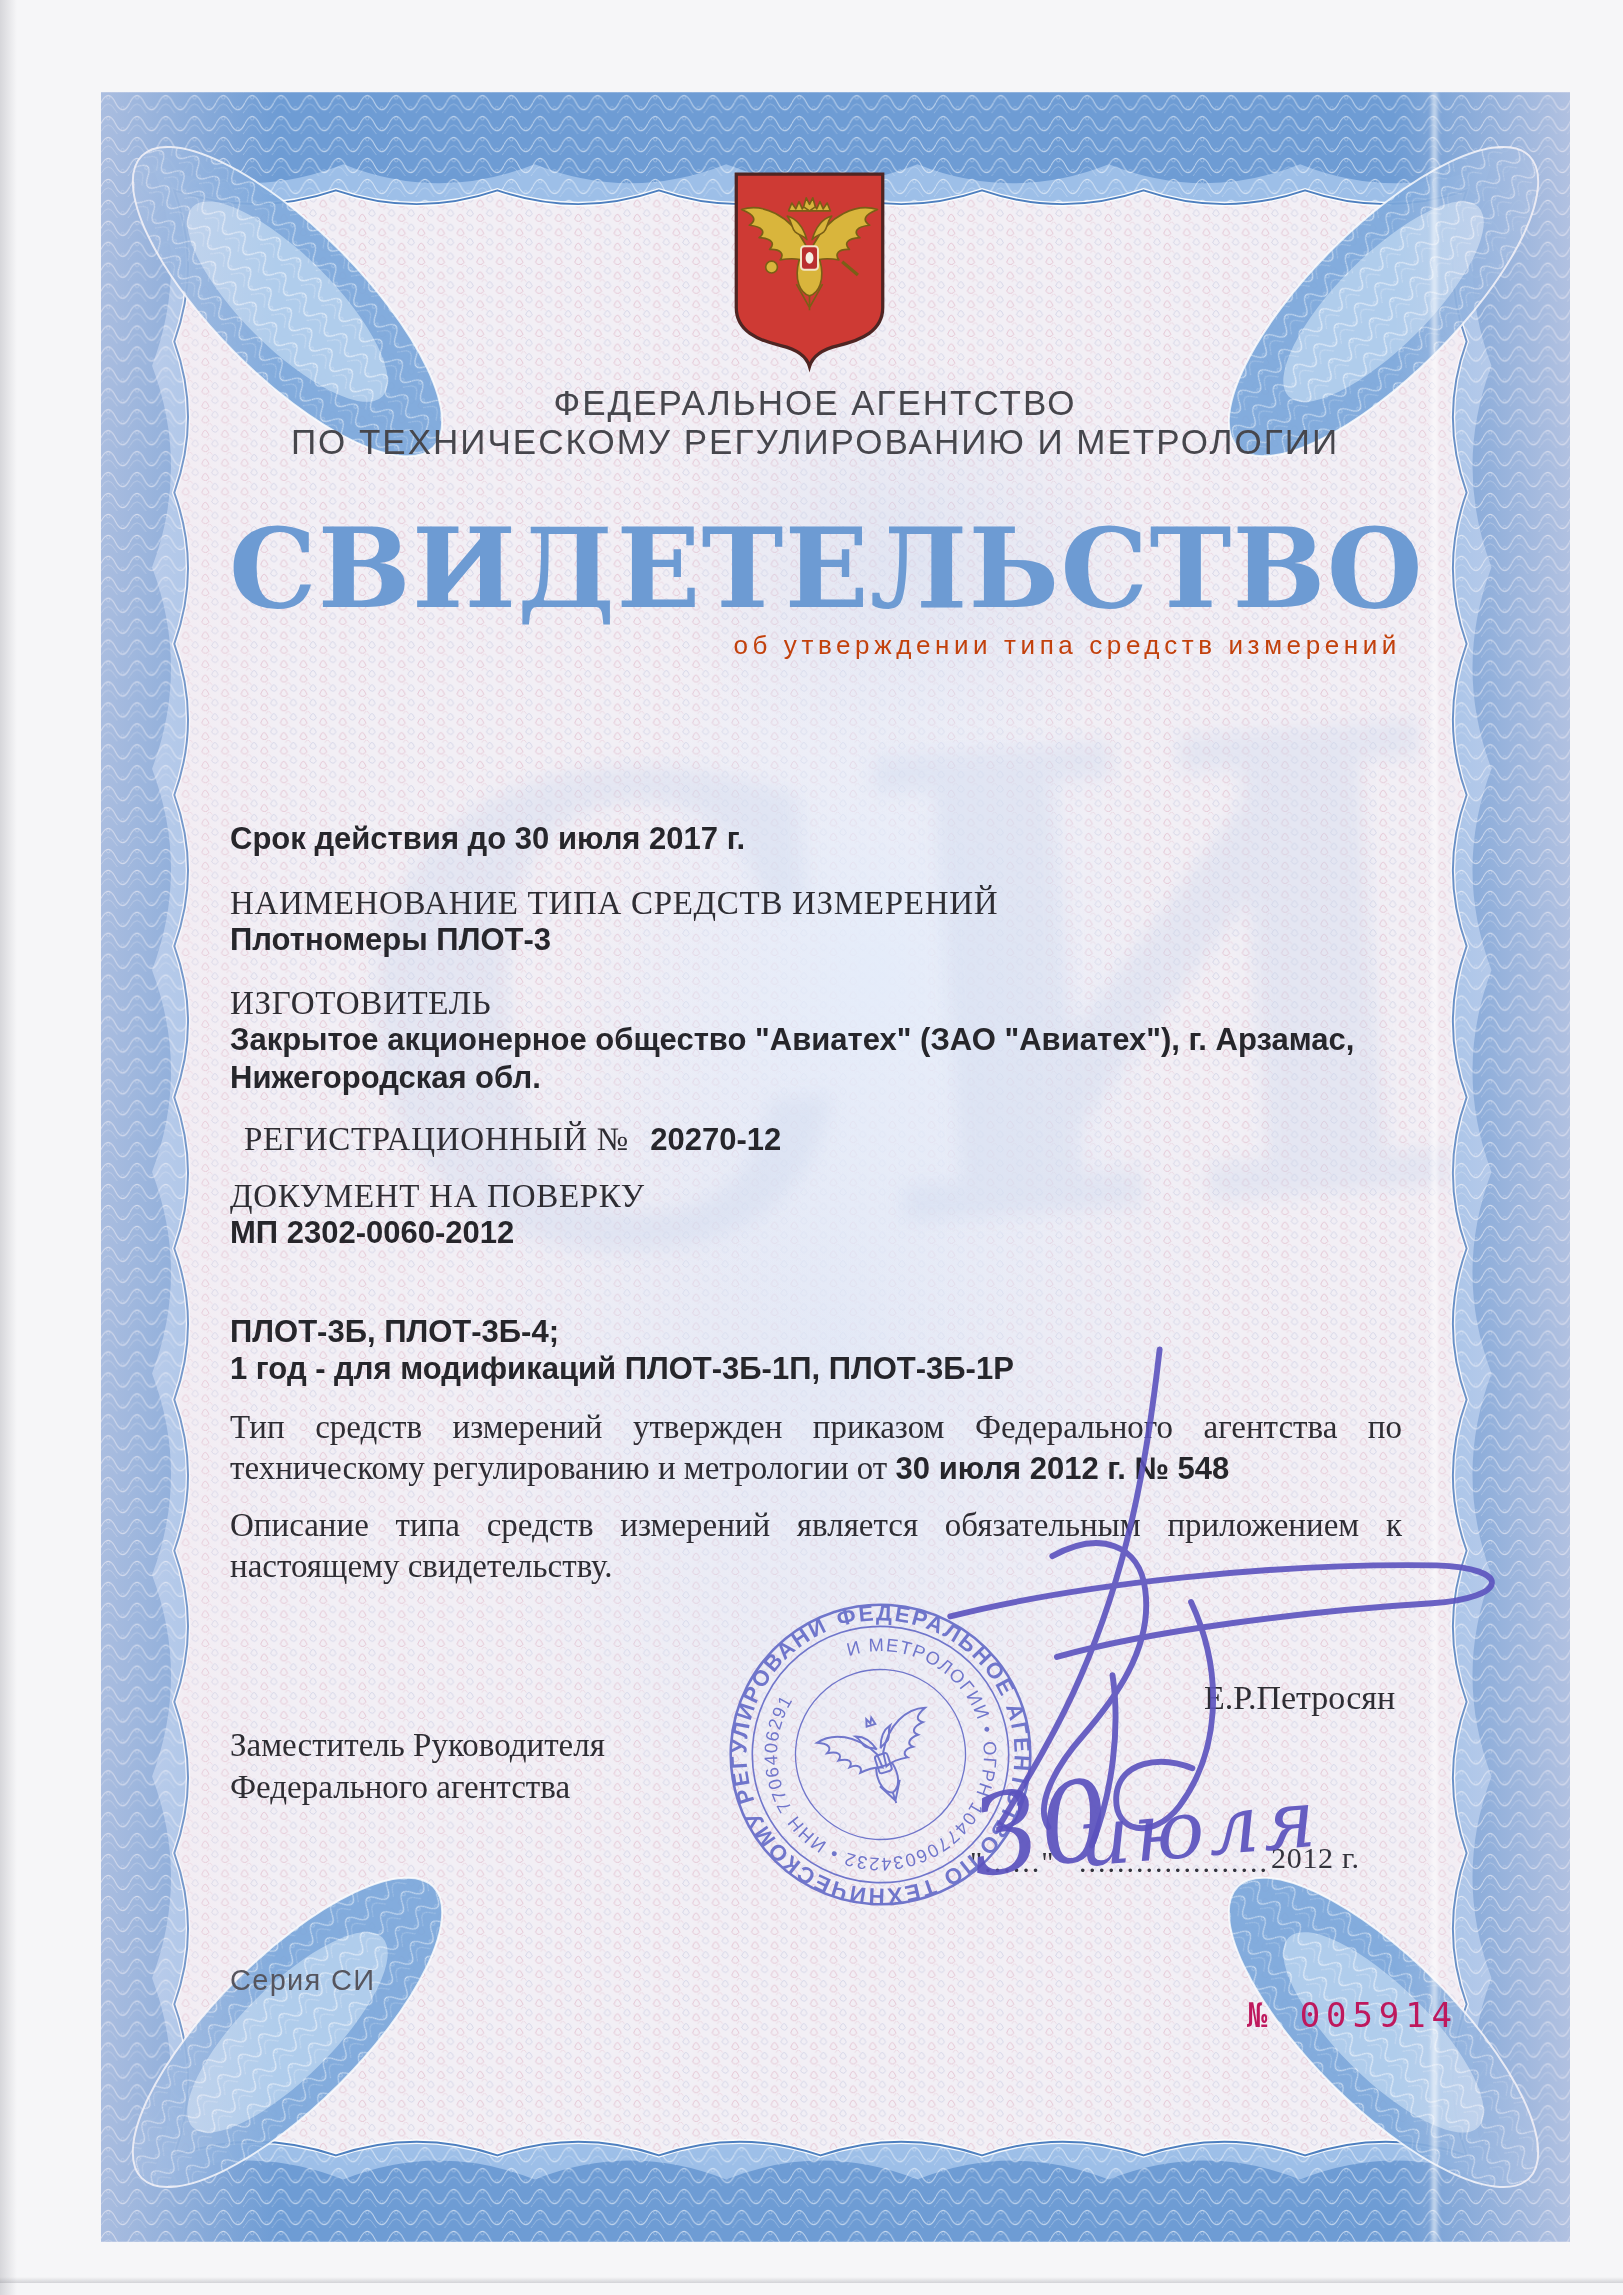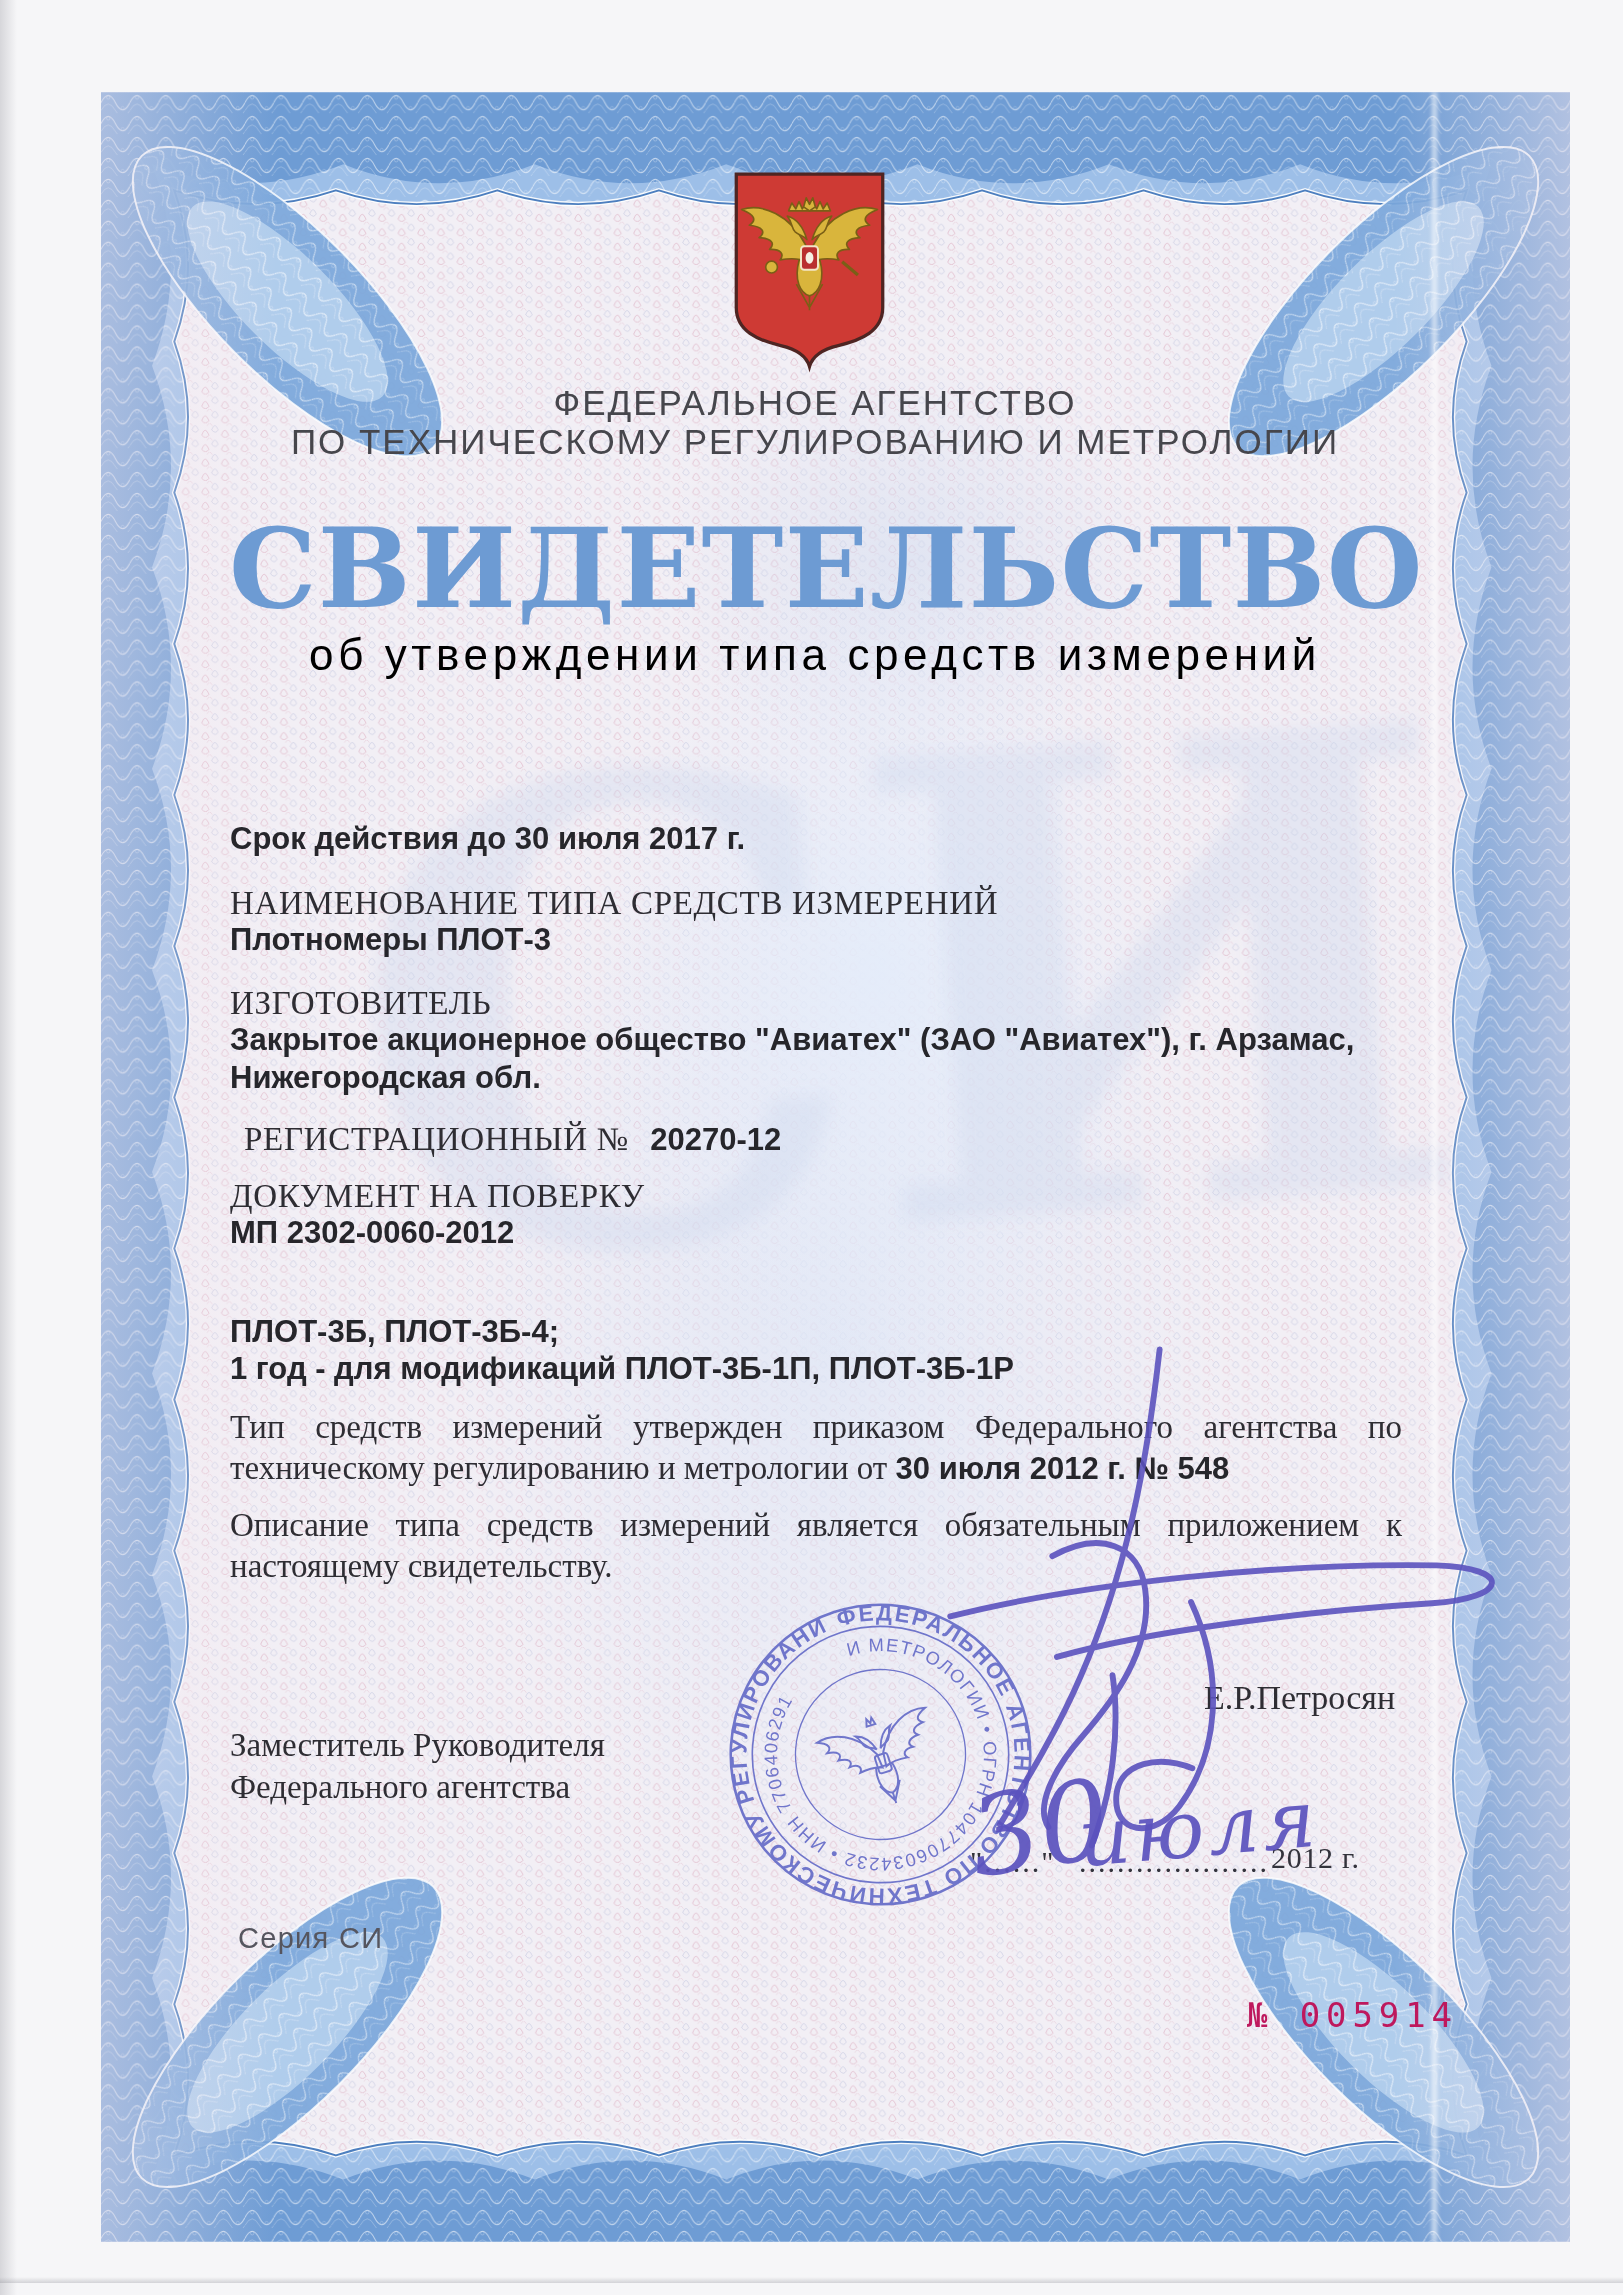--- a/index.html
+++ b/index.html
@@ -22,21 +22,21 @@
      font-family:"DejaVu Serif",serif;font-weight:bold;font-size:641px;line-height:982px;text-align:center;
      color:rgba(206,216,236,.38);filter:blur(9.2px);transform:rotate(-4deg);pointer-events:none;}
   .crease{position:absolute;top:92px;height:2150px;width:4.6px;background:rgba(255,255,255,.65);
      filter:blur(2px);pointer-events:none;}
 
   .txt{position:absolute;color:#2c2c31;white-space:nowrap;}
   .center{left:229px;width:1172px;text-align:center;}
   .hdr{font-size:35px;letter-spacing:2px;color:#46464c;}
   .title{font-family:"DejaVu Serif",serif;font-weight:bold;font-size:110px;letter-spacing:1.3px;
          color:#6d9bd3;}
-  .subtitle{font-size:44px;letter-spacing:4.6px;color:#000000;}
+  .subtitle{font-size:26px;letter-spacing:4.6px;color:#c2410c;text-align:right;}
   .runum{font-size:34px;font-weight:bold;letter-spacing:0.7px;color:#2b2b30;}
   .runum .gap{display:inline-block;width:27.5px;}
   .bold-sans{font-weight:bold;font-size:31px;color:#26262b;}
   .lab{font-family:"Liberation Serif",serif;font-size:33px;letter-spacing:0.7px;color:#2e2d33;}
   .para{font-family:"Liberation Serif",serif;font-size:33px;line-height:41px;color:#2e2d33;
         width:1172px;text-align:justify;white-space:normal;}
   .para b{font-family:"Liberation Sans",sans-serif;font-size:31px;color:#26262b;}
   .signer{font-family:"Liberation Serif",serif;font-size:33px;color:#2e2d33;line-height:42px;}
   .name{font-family:"Liberation Serif",serif;font-size:34px;color:#2e2d33;}
   .dateline{font-family:"Liberation Serif",serif;font-size:30px;color:#33333c;letter-spacing:2px;}
@@ -208,17 +208,17 @@
       <path d="M1608,2378 C1680,2338 1742,2360 1750,2430 C1762,2520 1700,2600 1655,2652 C1608,2705 1582,2762 1602,2792"></path>
       <path d="M1820,2448 C1872,2560 1862,2680 1802,2760 C1762,2812 1700,2802 1706,2742 C1712,2692 1772,2682 1822,2702"></path>
       <path d="M1700,2560 C1712,2640 1700,2740 1668,2820"></path>
     </g>
     <g fill="#5b52be" opacity=".92">
       <text x="1492" y="2868" font-family="DejaVu Serif, serif" font-style="italic" font-size="168" transform="rotate(-9 1492 2868)">30</text>
       <text x="1652" y="2852" font-family="DejaVu Serif, serif" font-style="italic" font-size="122" letter-spacing="6" transform="rotate(-5 1652 2852)">июля</text>
     </g>
   </svg>
 
-  <div class="txt series" style="left:230px;top:1922px;margin-left:8px;">Серия СИ</div>
+  <div class="txt series" style="left:230px;top:1964px;">Серия СИ</div>
   <div class="txt serial" style="left:1247px;top:1995px;">№ 005914</div>
 
 </div>
 
 
 </body></html>

